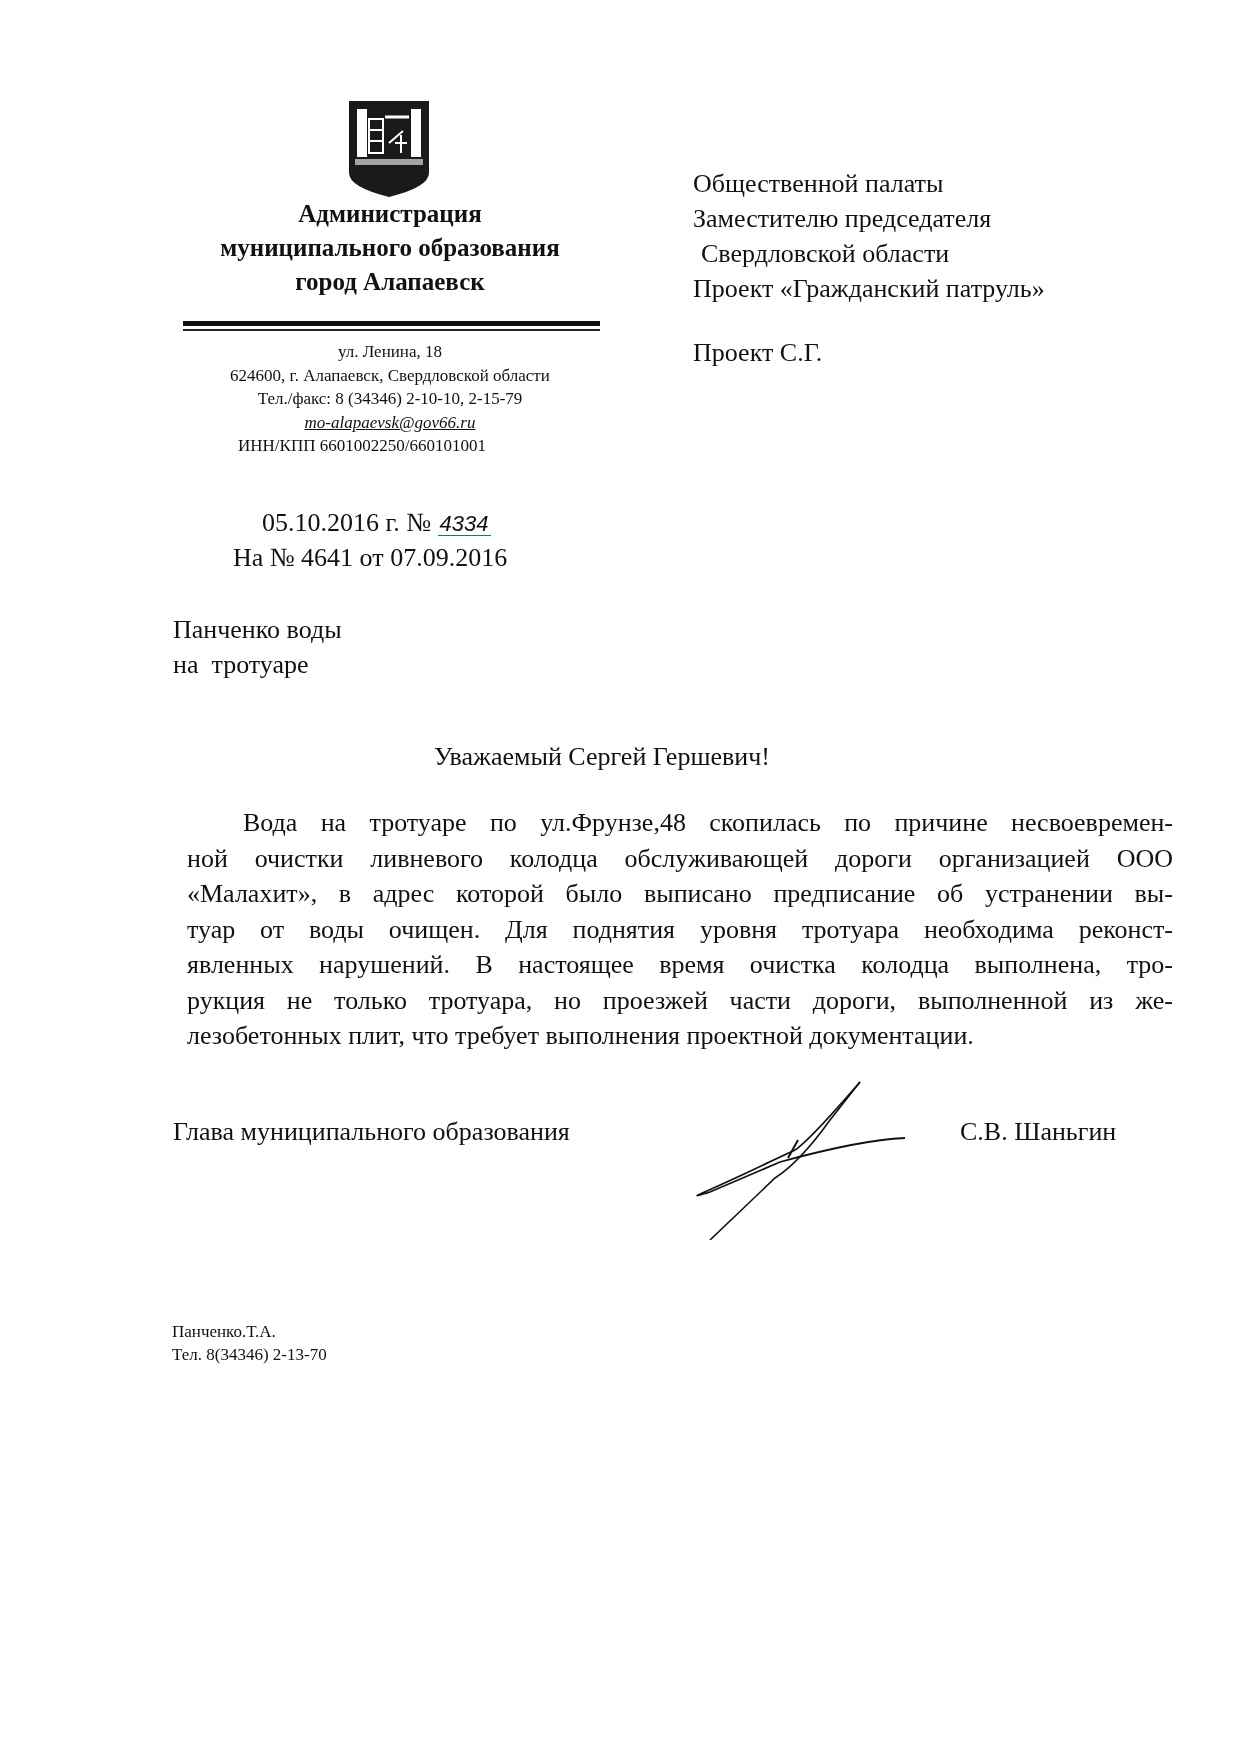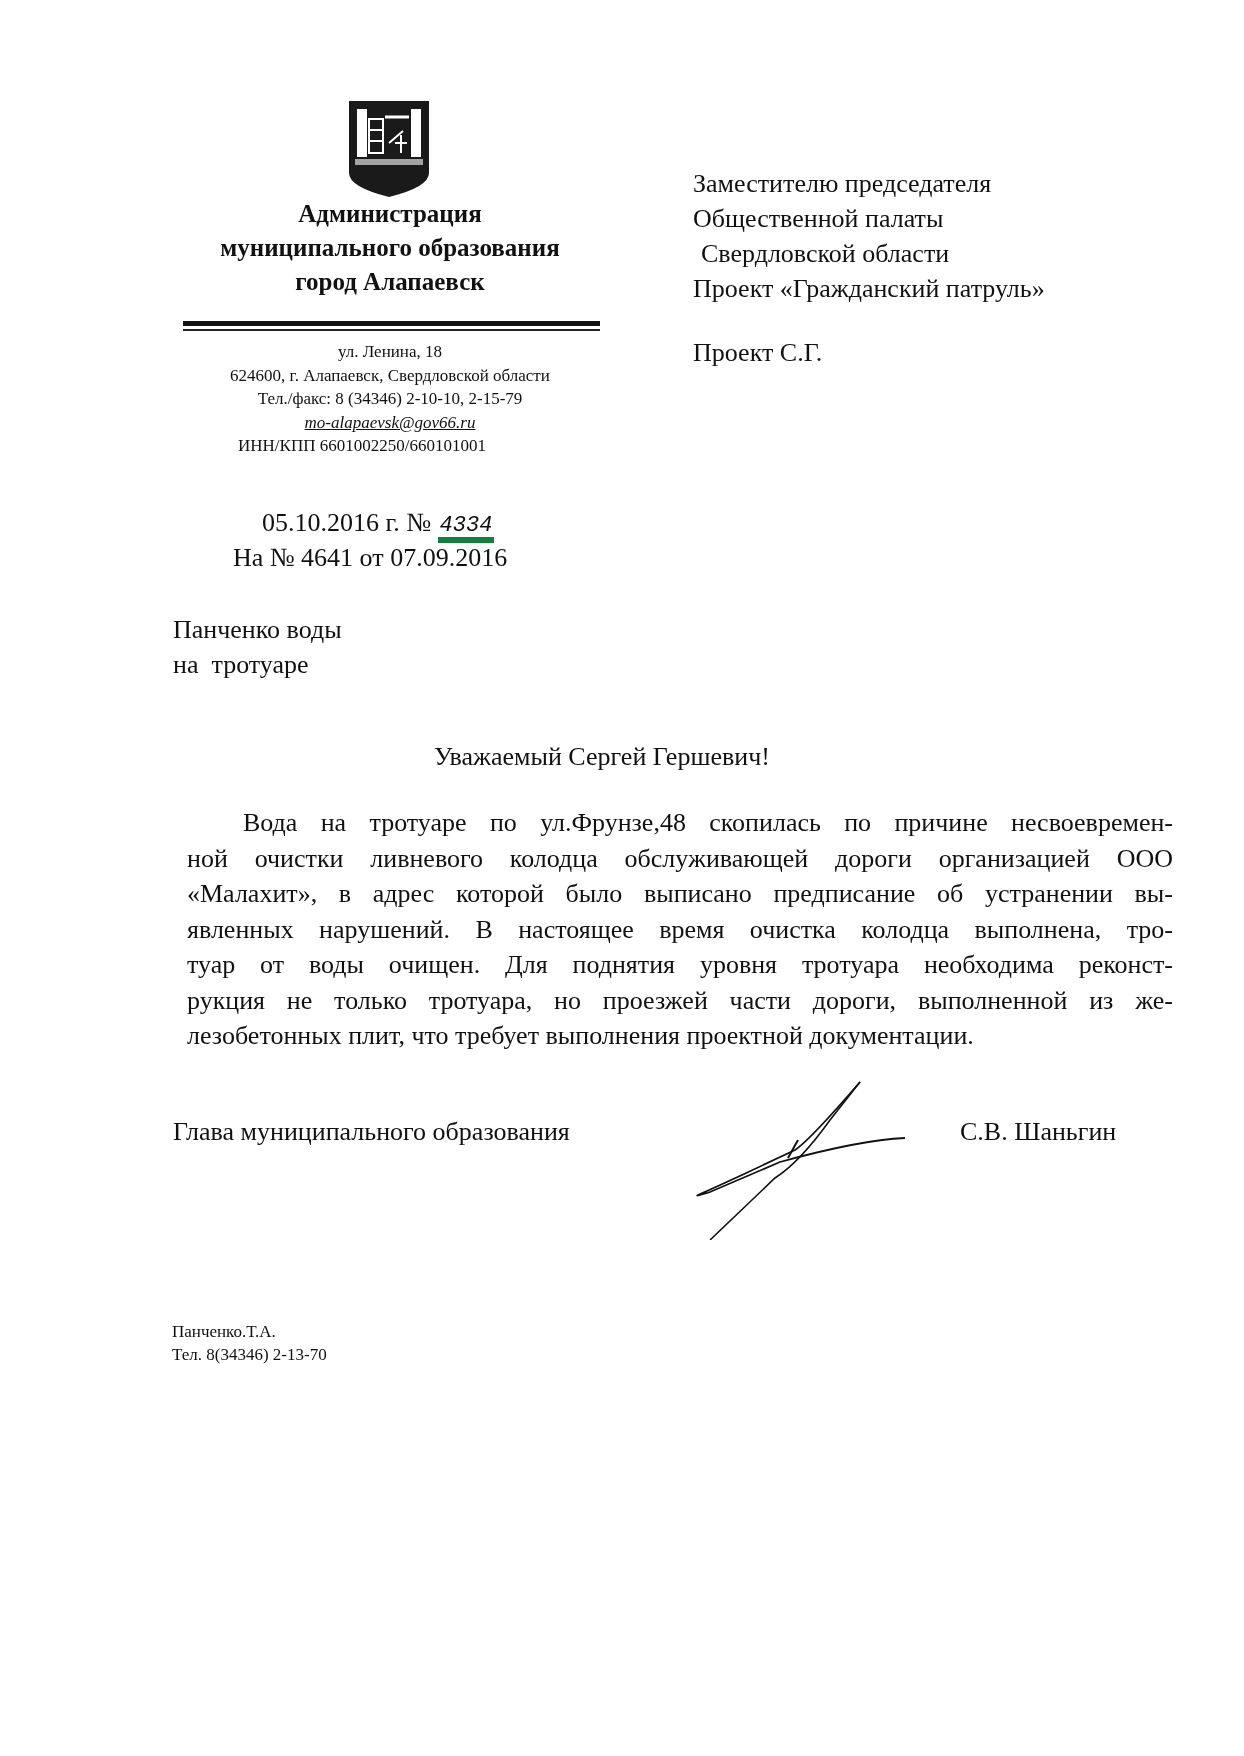--- a/index.html
+++ b/index.html
@@ -10,22 +10,22 @@
     .org { left: 170px; top: 197px; width: 440px; text-align: center;
            font-weight: bold; font-size: 25px; line-height: 34px; }
     .rule-thick { left: 183px; top: 321px; width: 417px; height: 5px; background: #111; }
     .rule-thin { left: 183px; top: 329px; width: 417px; height: 2px; background: #222; }
     .contacts { left: 170px; top: 340px; width: 440px; text-align: center;
                 font-size: 17px; line-height: 23.5px; }
     .contacts .email { text-decoration: underline; font-style: italic; }
     .contacts .okpo { text-align: left; padding-left: 14px; }
     .contacts .inn { text-align: left; padding-left: 68px; }
     .reg1 { left: 262px; top: 508px; font-size: 26px; }
-    .reg1 .hand { font-family: Liberation Mono, monospace; font-style: italic; font-size: 22px;
-                  display: inline-block; border-bottom: 6px solid #15803d; padding: 0 2px; line-height: 22px; }
+    .reg1 .hand { font-family: Liberation Sans, sans-serif; font-style: italic; font-size: 22px;
+                  display: inline-block; border-bottom: 1px solid #15803d; padding: 0 2px; line-height: 22px; }
     .reg2 { left: 233px; top: 543px; font-size: 26px; }
     .recipient { left: 693px; top: 166px; font-size: 26px; line-height: 35px; }
     .recipient .indent { padding-left: 8px; }
     .recipient-name { left: 693px; top: 338px; font-size: 26px; }
     .subject { left: 173px; top: 612px; font-size: 26px; line-height: 35px; }
     .greeting { left: 434px; top: 742px; font-size: 26px; }
     .body-text { left: 173px; top: 805px; width: 1000px; font-size: 26px; line-height: 35.5px;
                  text-align: justify; }
     .body-text .line { display: block; text-align: justify; text-align-last: justify; white-space: nowrap; margin-left: 14px; }
     .body-text .line.first { text-indent: 56px; }
@@ -69,40 +69,40 @@
   <div class="inn">ИНН/КПП 6601002250/660101001</div>
 </div>
 
 <div class="abs reg1">
   <span>05.10.2016 г.  №</span>
   <span class="hand">4334</span>
 </div>
 <div class="abs reg2">На № 4641 от 07.09.2016</div>
 
 <div class="abs recipient">
+  <div>Общественной палаты</div>
   <div>Заместителю председателя</div>
-  <div>Общественной палаты</div>
   <div class="indent">Свердловской области</div>
   <div>Проект «Гражданский патруль»</div>
 </div>
 <div class="abs recipient-name">Проект С.Г.</div>
 
 <div class="abs subject">
   <div>Панченко воды</div>
   <div style="white-space:pre">на  тротуаре</div>
 </div>
 
 <div class="abs greeting">Уважаемый Сергей Гершевич!</div>
 
 <div class="abs body-text">
   <span class="line first">Вода на тротуаре по ул.Фрунзе,48 скопилась по причине несвоевремен-</span>
   <span class="line">ной  очистки ливневого колодца обслуживающей дороги организацией ООО</span>
   <span class="line">«Малахит», в адрес которой было выписано предписание об устранении вы-</span>
+  <span class="line">туар от воды очищен.   Для поднятия уровня  тротуара необходима реконст-</span>
   <span class="line">явленных нарушений. В настоящее время очистка колодца  выполнена,  тро-</span>
-  <span class="line">туар от воды очищен.   Для поднятия уровня  тротуара необходима реконст-</span>
   <span class="line">рукция не только тротуара,  но проезжей части дороги, выполненной из же-</span>
   <span class="line last">лезобетонных плит, что требует выполнения проектной документации.</span>
 </div>
 
 <div class="abs sig-title">Глава муниципального образования</div>
 
 <div class="abs signature">
   <svg width="230" height="170" viewBox="0 0 230 170">
     <path d="M180 12 Q130 70 115 80 L62 105 Q25 122 18 125 Q14 127 30 122 L100 92 Q180 70 225 68" fill="none" stroke="#111" stroke-width="1.8"></path>
     <path d="M180 12 L150 50 Q120 92 95 108 L30 170" fill="none" stroke="#111" stroke-width="1.6"></path>

